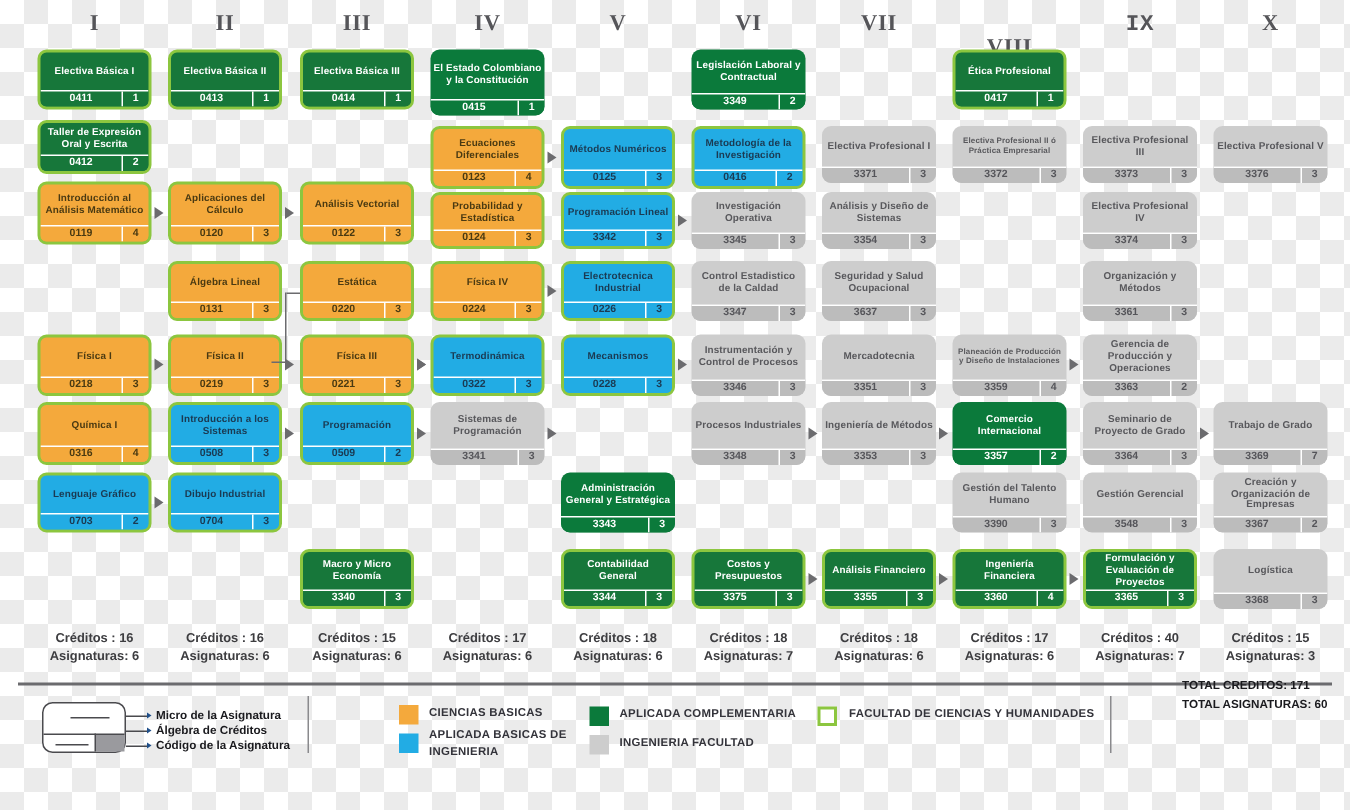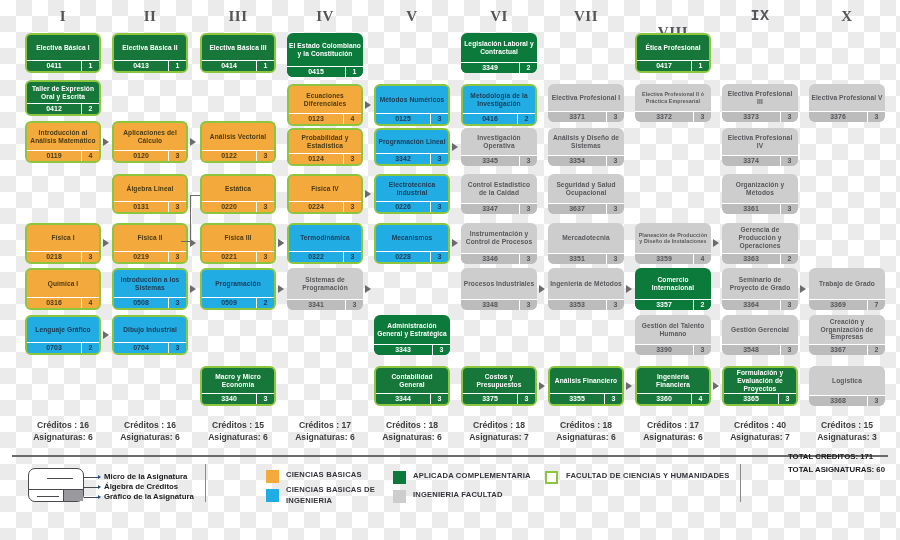--- a/index.html
+++ b/index.html
@@ -689,30 +689,30 @@
     <div class="leader" style="left:84px; top:477px; width:14px;"></div>
     <div class="leader-arrow" style="left:98px; top:474.5px;"></div>
     <span class="leg-txt" style="left:104px; top:472px;">Micro de la Asignatura</span>
 
     <div class="leader" style="left:84px; top:487px; width:14px;"></div>
     <div class="leader-arrow" style="left:98px; top:484.5px;"></div>
     <span class="leg-txt" style="left:104px; top:482px;">Álgebra de Créditos</span>
 
     <div class="leader" style="left:84px; top:497px; width:14px;"></div>
     <div class="leader-arrow" style="left:98px; top:494.5px;"></div>
-    <span class="leg-txt" style="left:104px; top:492px;">Gráfico de la Asignatura</span>
+    <span class="leg-txt" style="left:104px; top:492px;">Código de la Asignatura</span>
 
     <div class="vdiv" style="left:205px; top:464px; height:38px;"></div>
     <div class="vdiv" style="left:740px; top:464px; height:38px;"></div>
 
     <div id="legend-keys">
         <div class="key-sample" style="left: 266px; top: 470px; background: rgb(244, 169, 60);"></div>
         <div class="key-label" style="left: 286px; top: 469px; width: 120px;">CIENCIAS BASICAS</div>
         <div class="key-sample" style="left: 266px; top: 489px; background: rgb(34, 172, 228);"></div>
-        <div class="key-label" style="left: 286px; top: 484px; width: 120px;">CIENCIAS BASICAS DE INGENIERIA</div>
+        <div class="key-label" style="left: 286px; top: 484px; width: 120px;">APLICADA BASICAS DE INGENIERIA</div>
         <div class="key-sample" style="left: 393px; top: 471px; background: rgb(11, 122, 59);"></div>
         <div class="key-label" style="left: 413px; top: 470px; width: 150px;">APLICADA COMPLEMENTARIA</div>
         <div class="key-sample" style="left: 393px; top: 490px; background: rgb(205, 205, 205);"></div>
         <div class="key-label" style="left: 413px; top: 489px; width: 150px;">INGENIERIA FACULTAD</div>
         <div class="key-sample" style="left: 545px; top: 471px; background: rgb(255, 255, 255); border: 2.5px solid rgb(140, 198, 63);"></div>
         <div class="key-label" style="left: 566px; top: 470px; width: 190px;">FACULTAD DE CIENCIAS Y HUMANIDADES</div>
       </div>
 
     <div class="totals" style="left:752px; top:450px;padding-left:36px;">
       <div>TOTAL CREDITOS: 171</div>

